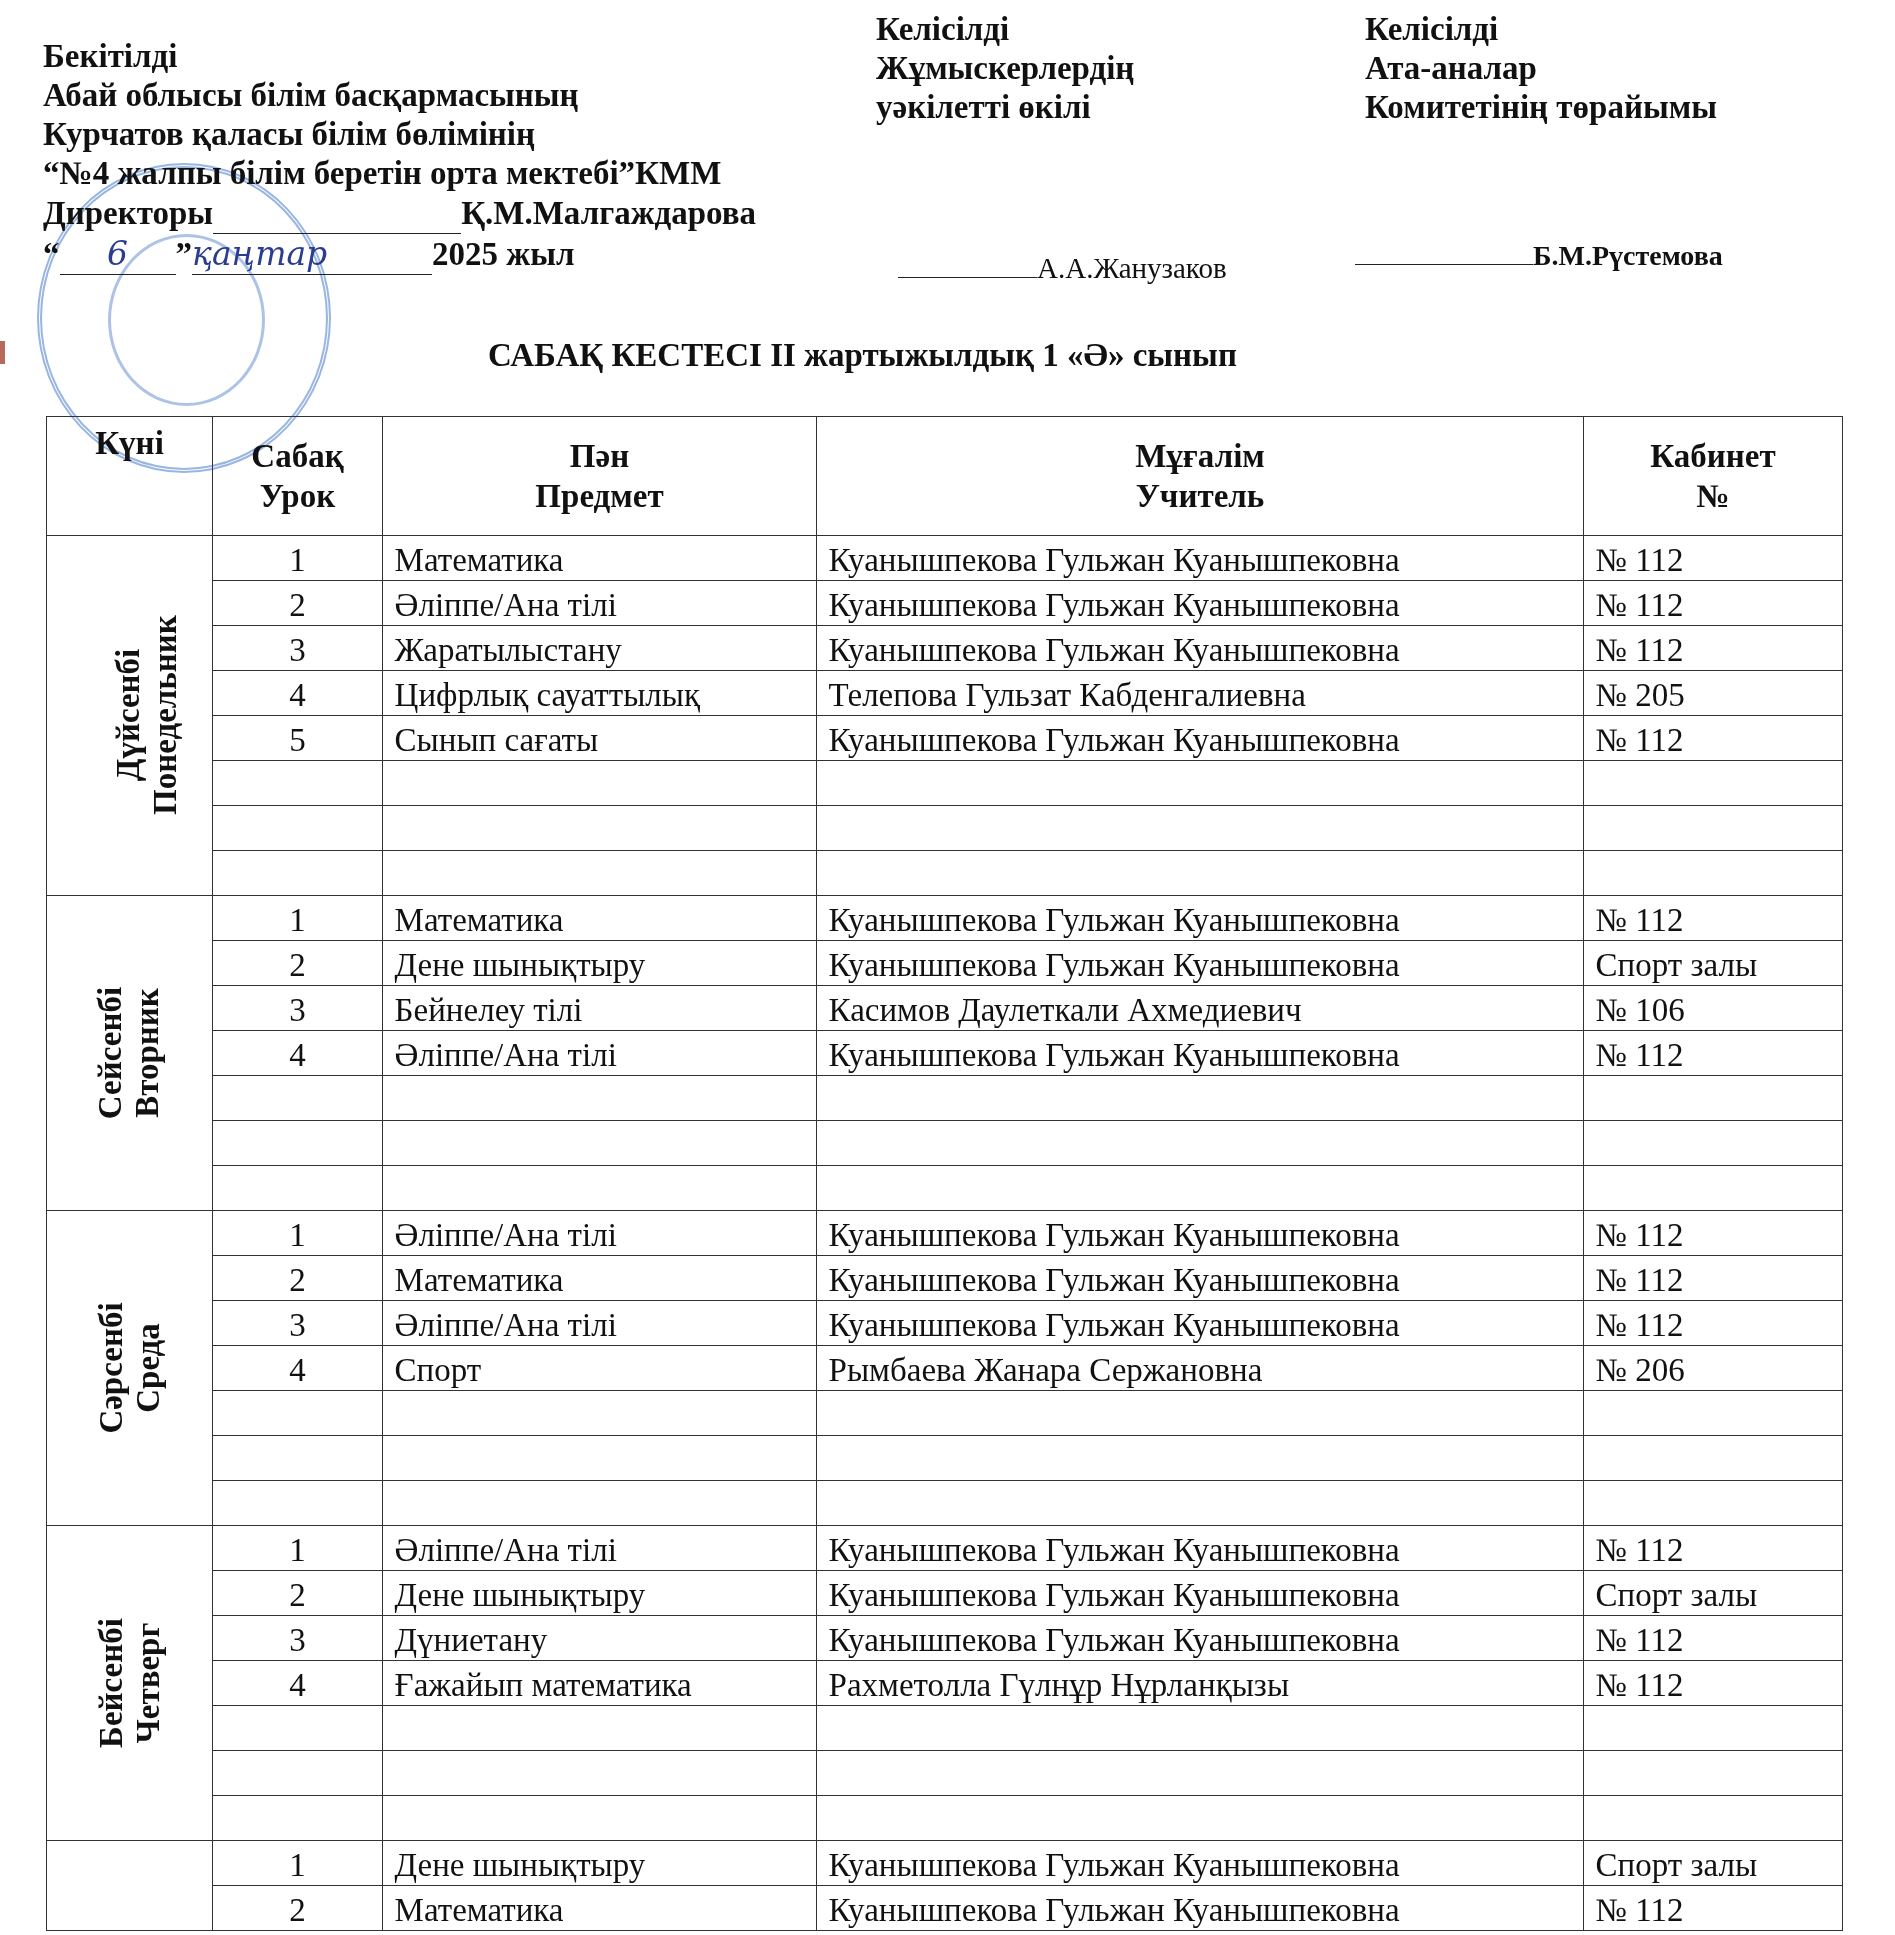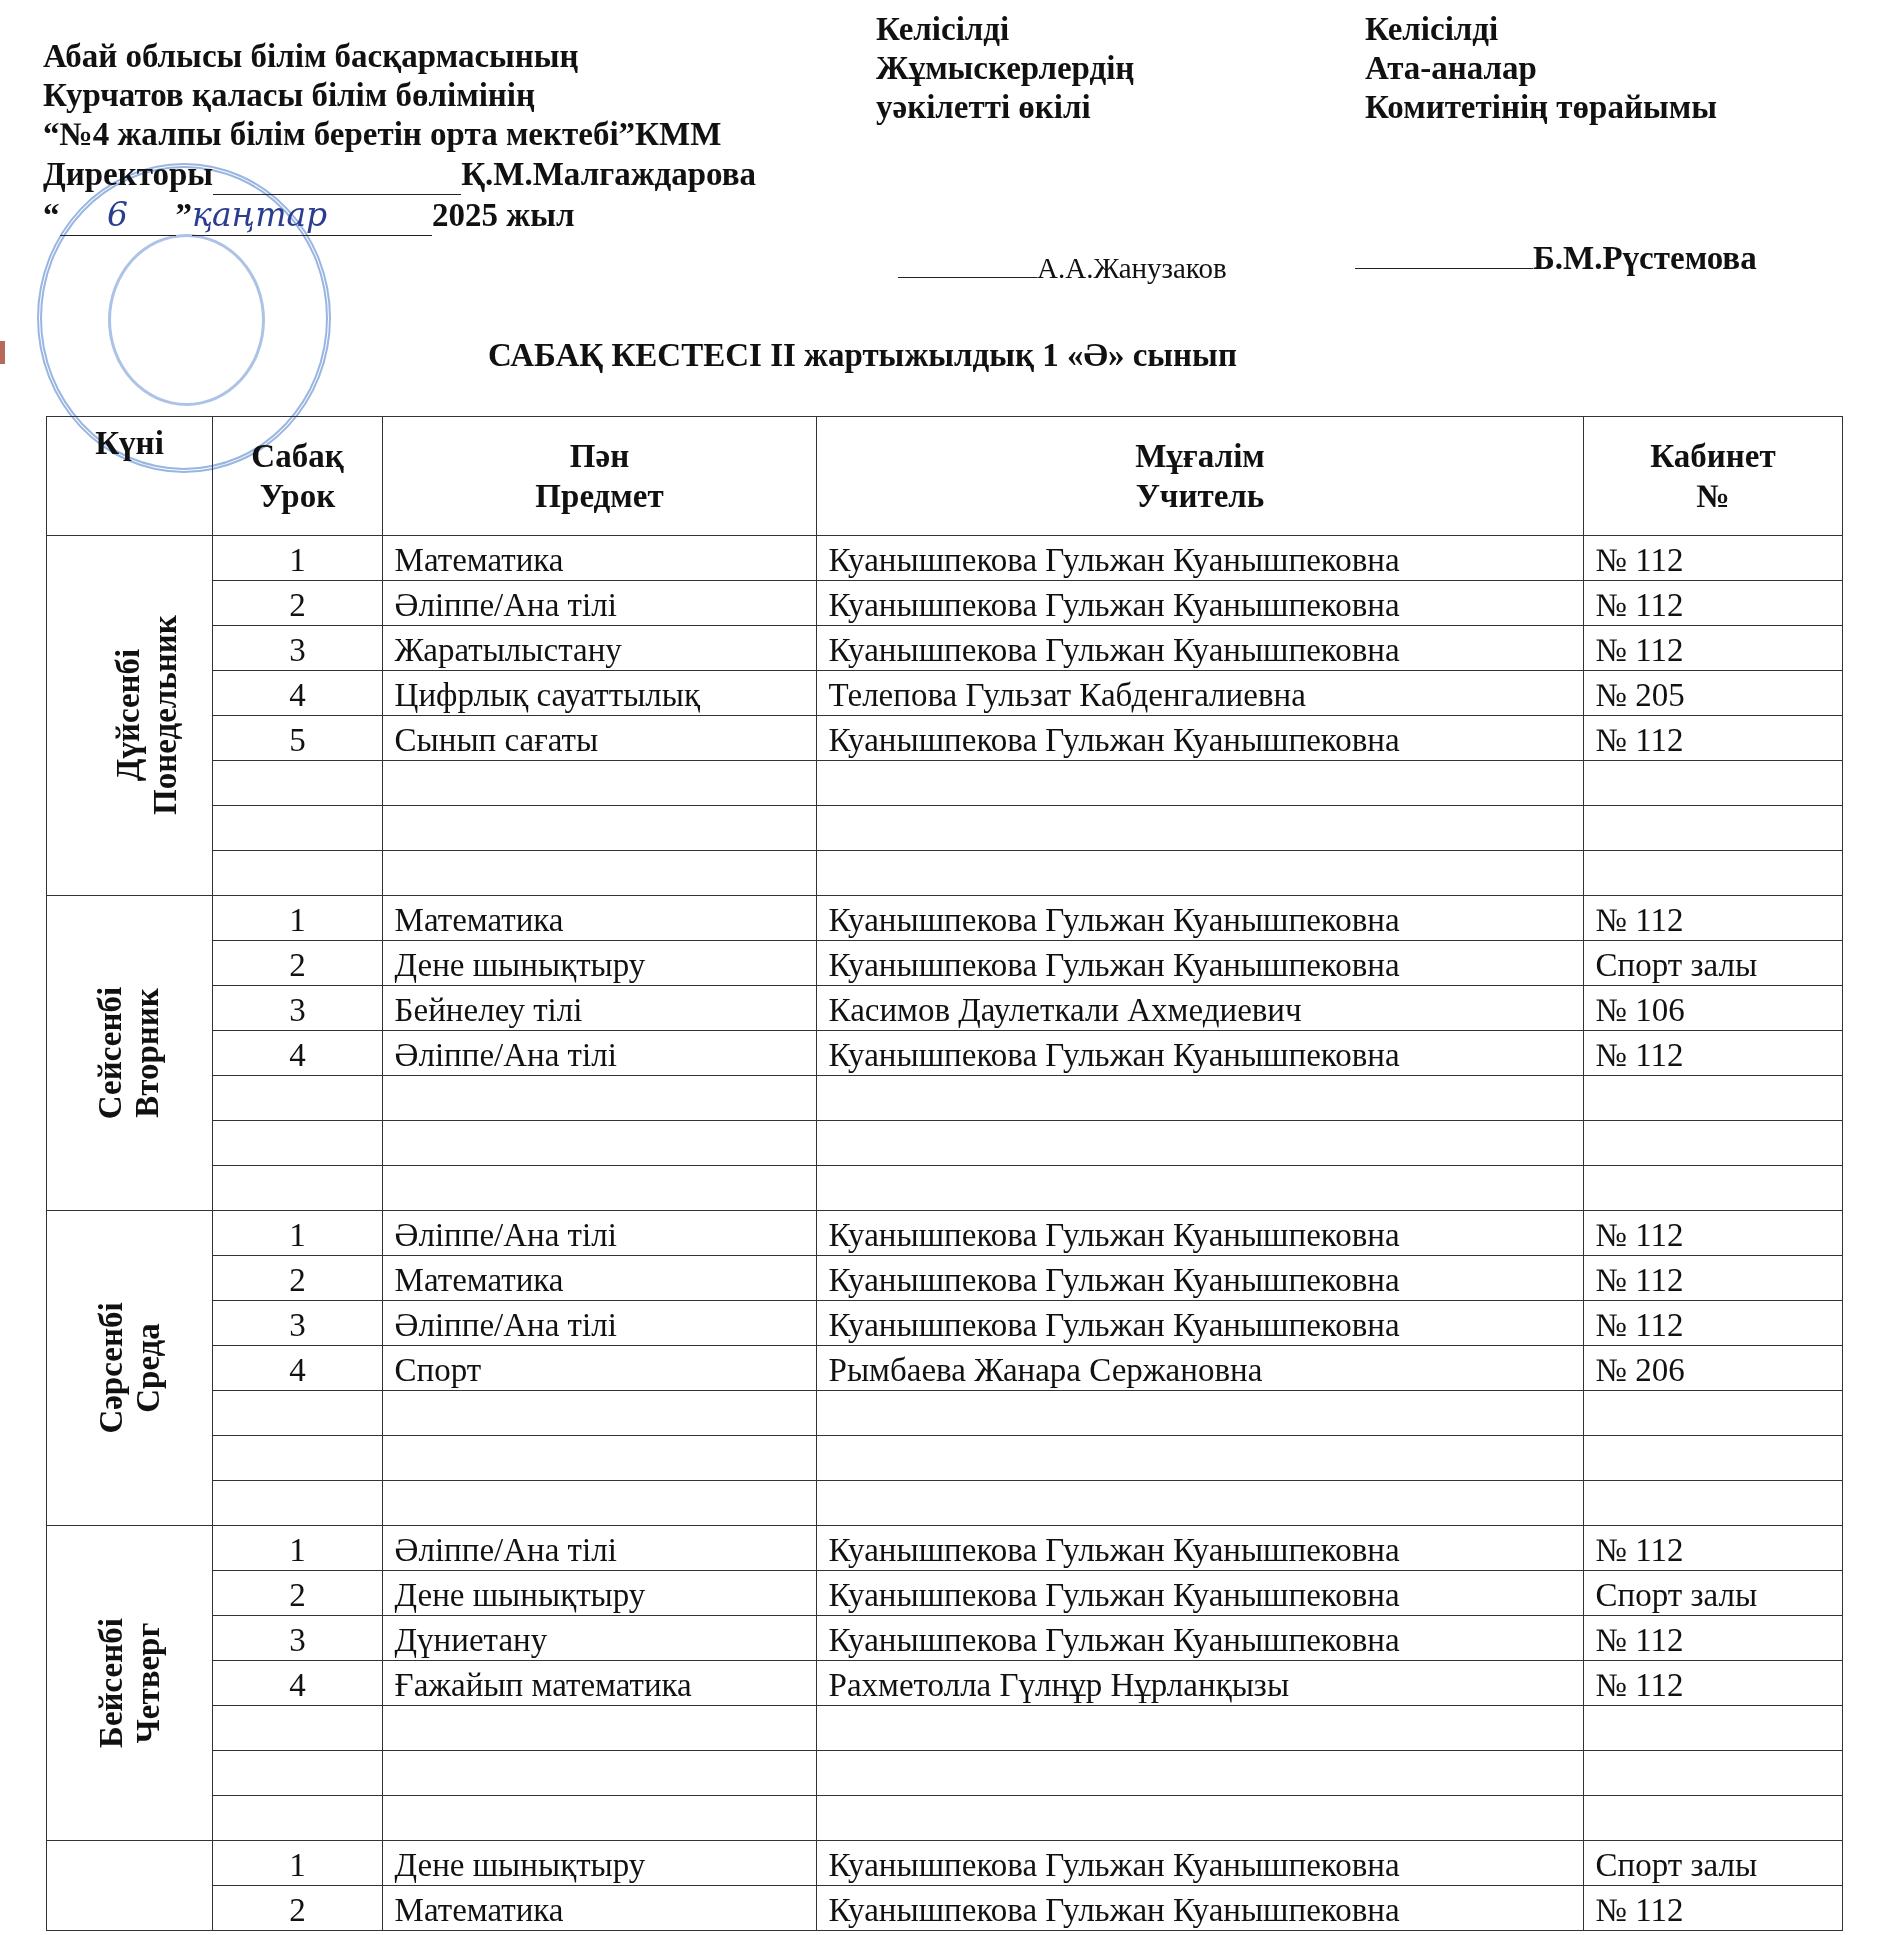--- a/index.html
+++ b/index.html
@@ -7,21 +7,21 @@
     width: 1896px; height: 2688px; position: relative; overflow: hidden;
     font-family: "Liberation Serif", "DejaVu Serif", serif; color: #111;
   }
   .hdr { position: absolute; font-weight: bold; font-size: 33px; line-height: 39px; }
   .hdr div { white-space: nowrap; }
   #approved { left: 43px; top: 37px; }
   #agree1 { left: 876px; top: 9.7px; }
   #agree2 { left: 1365px; top: 9.7px; }
   .signline { display: inline-block; border-bottom: 1.9px solid #222; vertical-align: baseline; }
   #sig1 { position: absolute; left: 898px; top: 252px; font-weight: normal; font-size: 29px; white-space: nowrap; }
-  #sig2 { position: absolute; left: 1355px; top: 240px; font-weight: bold; font-size: 33px; white-space: nowrap; }
+  #sig2 { position: absolute; left: 1355px; top: 240px; font-weight: bold; font-size: 28px; white-space: nowrap; }
   .ink { color: #2a3d8f; font-style: italic; font-weight: normal; font-family: "DejaVu Serif", serif; }
   #stamp {
     position: absolute; left: 37px; top: 163px; width: 294px; height: 310px;
     border-radius: 50%; border: 5.4px double rgba(70,120,200,0.55); box-sizing: border-box;
   }
   #stamp::after {
     content: ""; position: absolute; left: 66px; top: 66px; width: 151px; height: 166px;
     border-radius: 50%; border: 3.1px solid rgba(70,120,200,0.45);
   }
   #title {
@@ -47,20 +47,21 @@
   .mark { position: absolute; left: 0; top: 341px; width: 5.4px; height: 23px; background: #b76a5c; }
 </style>
 </head>
 <body>
 
 <div class="mark"></div>
 
 <div id="stamp"></div>
 
 <div id="approved" class="hdr">
+  <div>Бекітілді</div>
   <div>Абай облысы білім басқармасының</div>
   <div>Курчатов қаласы білім бөлімінің</div>
   <div>“№4 жалпы білім беретін орта мектебі”КММ</div>
   <div>
     <span>Директоры</span><span class="signline" style="width:248px;"><span class="ink">&nbsp;</span></span><span>Қ.М.Малгаждарова</span>
   </div>
   <div>
     <span>“</span><span class="signline" style="width:116px;text-align:center;"><span class="ink">6</span></span><span>”</span><span class="signline" style="width:240px;text-align:left;"><span class="ink">қаңтар</span></span><span>2025 жыл</span>
   </div>
 </div>

